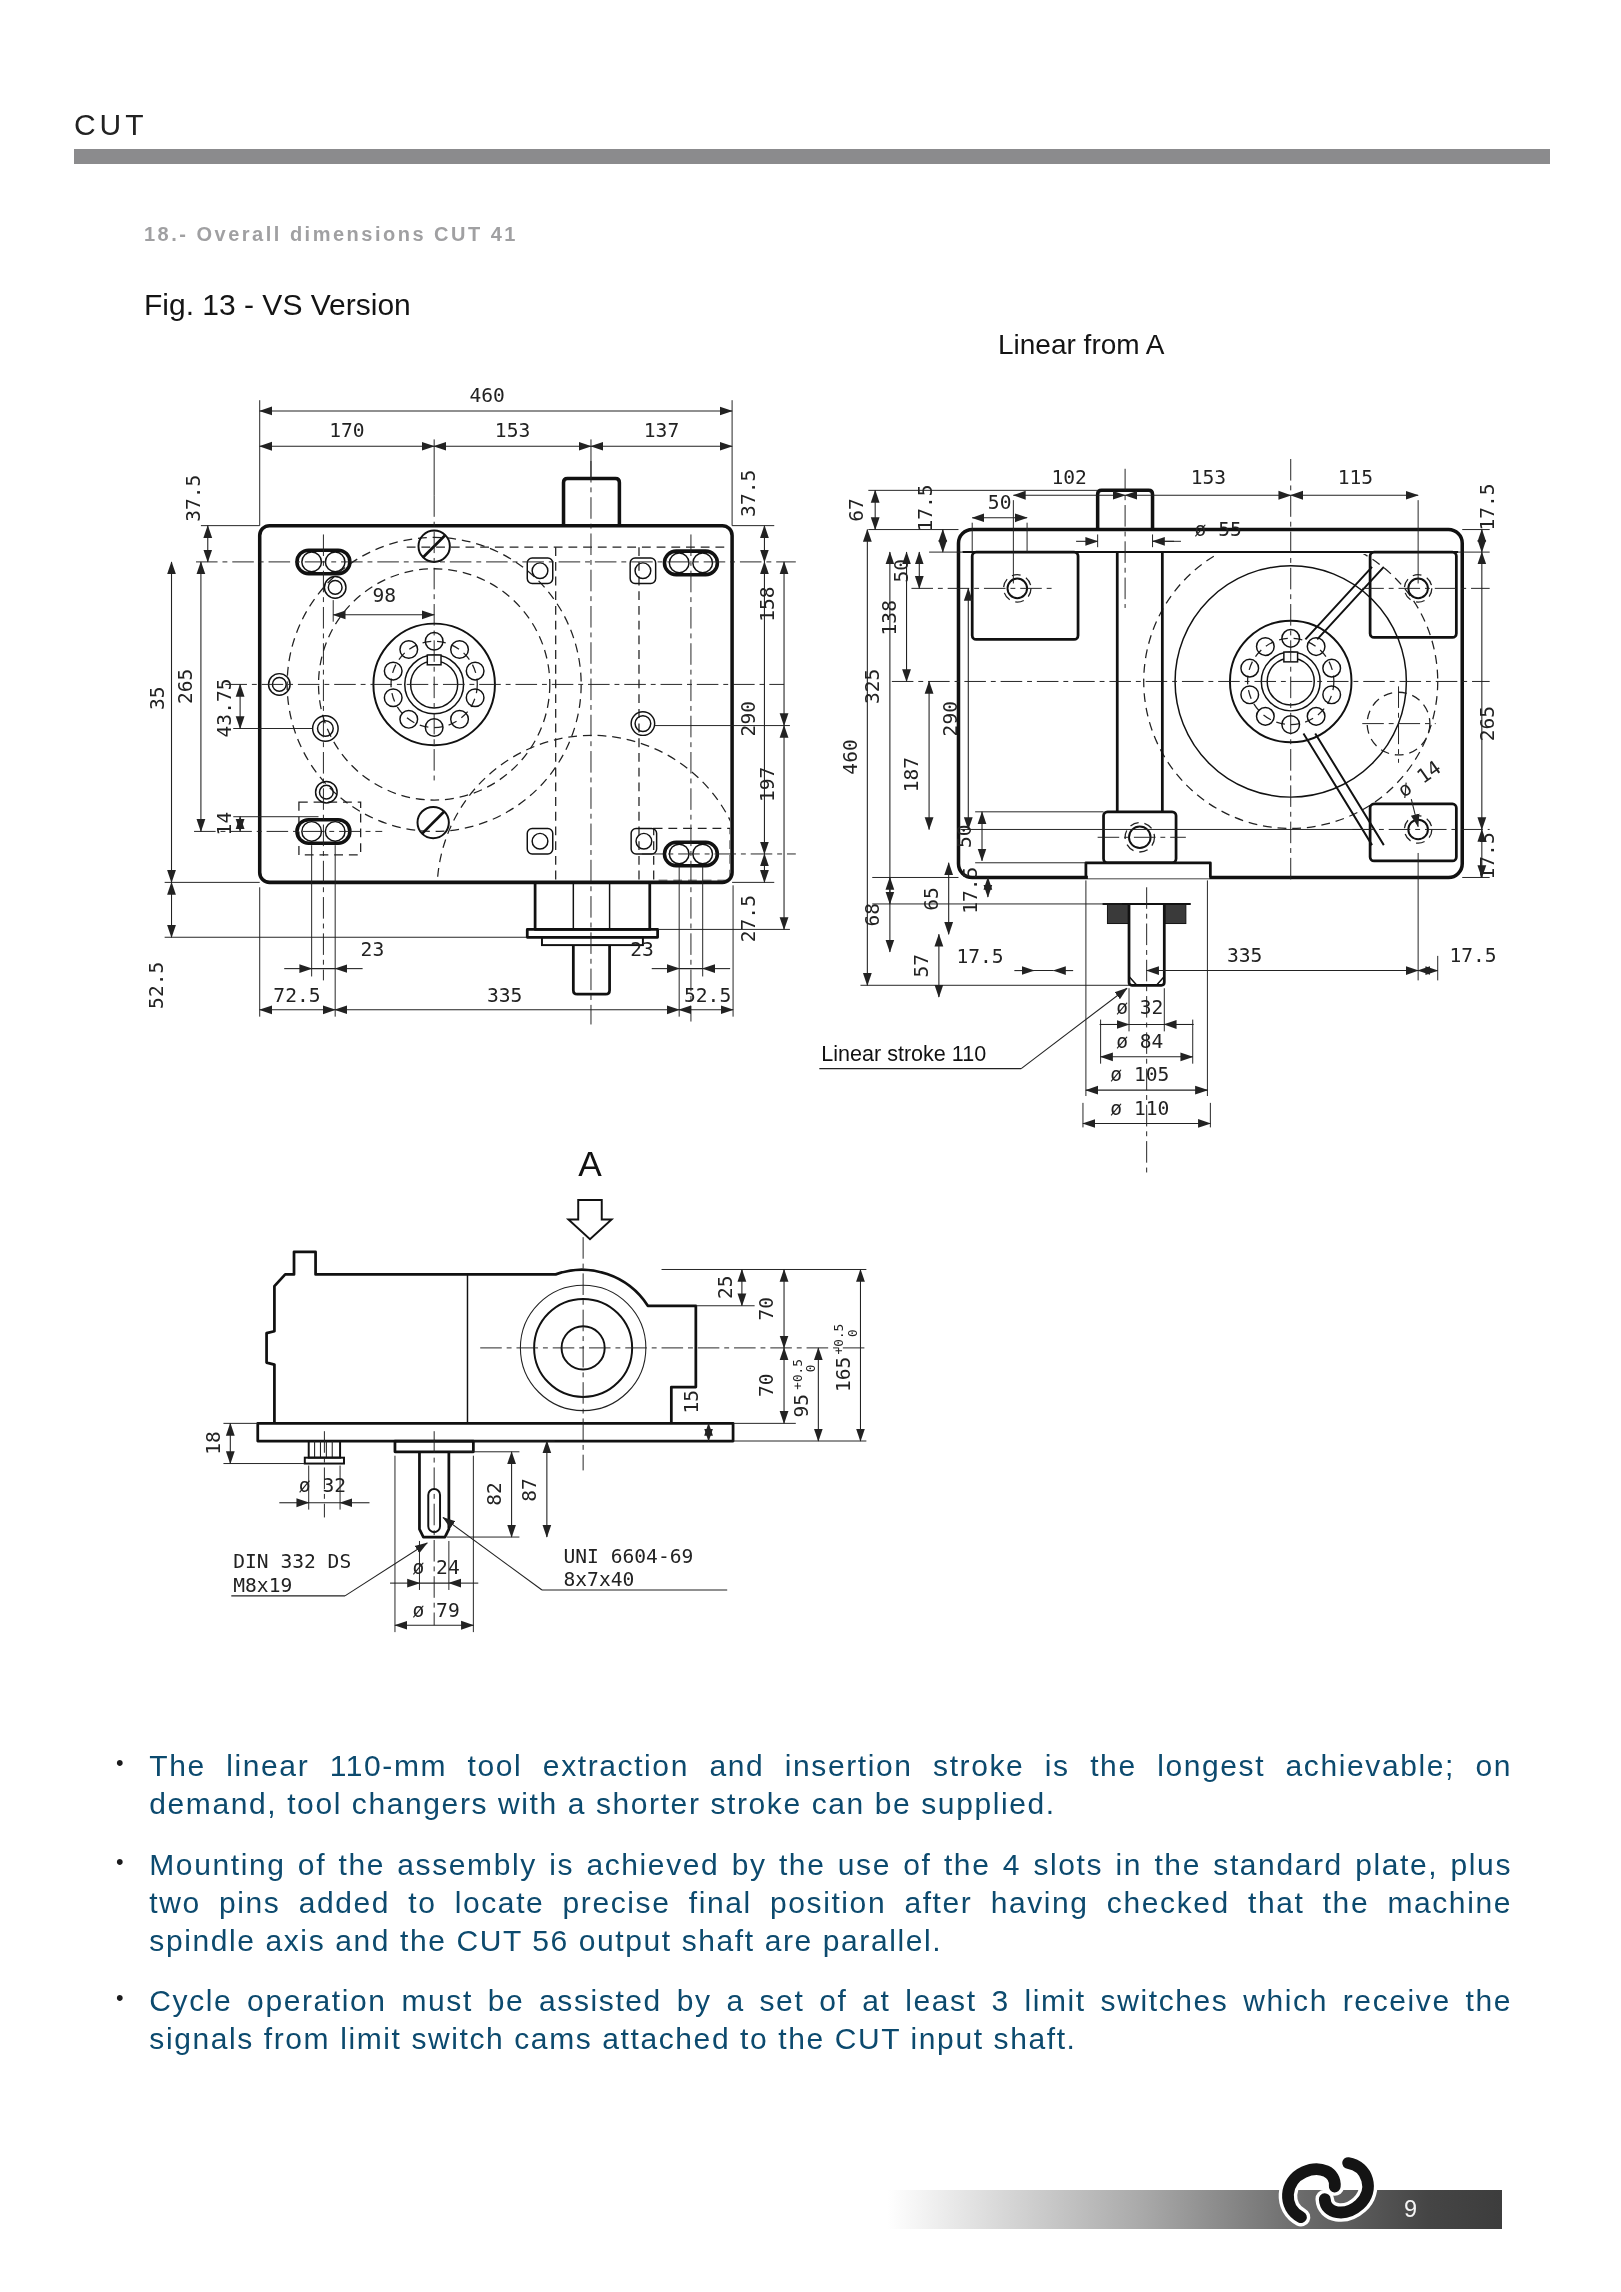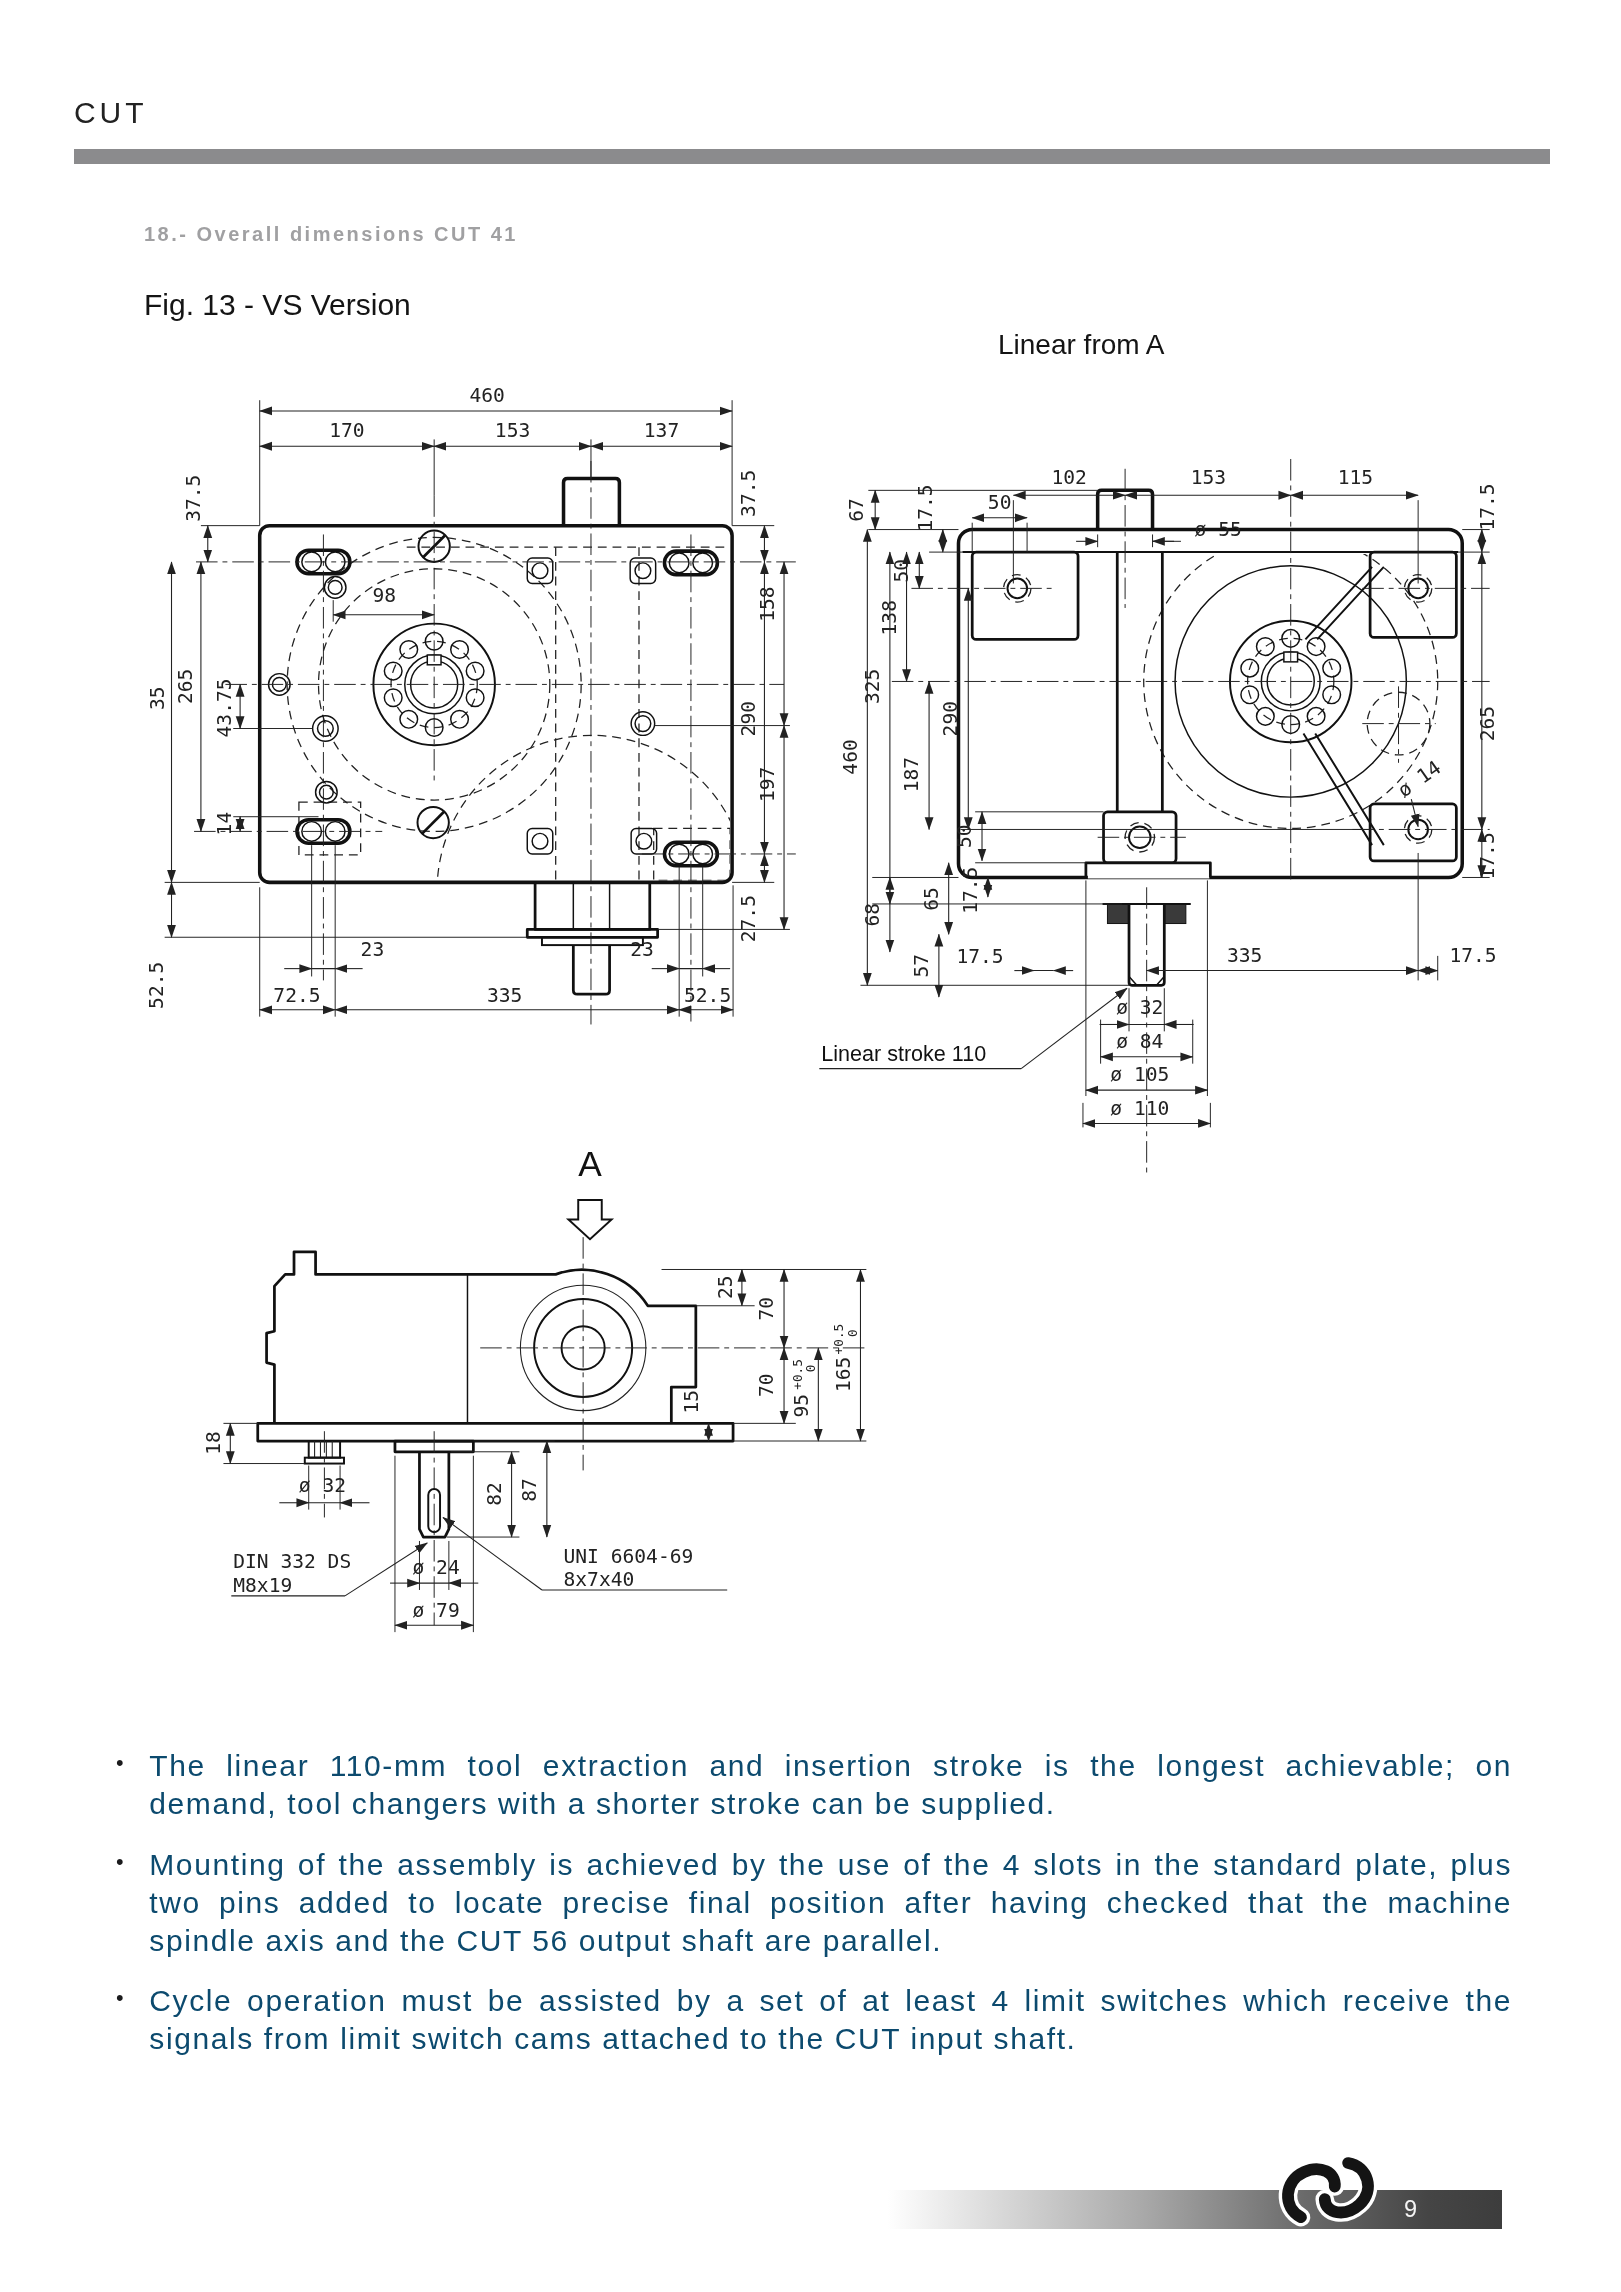--- a/index.html
+++ b/index.html
@@ -1,19 +1,19 @@
 <!DOCTYPE html>
 <html><head>
 <meta charset="utf-8">
 <style>
   html,body{margin:0;padding:0;background:#e8e8e8;}
   #page{position:relative;width:1621px;height:2293px;background:#ffffff;overflow:hidden;
         font-family:"Liberation Sans", sans-serif;color:#1b1b1d;}
   .abs{position:absolute;}
-  #brand{left:74px;top:96px;font-size:30px;letter-spacing:3.9px;font-weight:400;color:#222;}
+  #brand{left:74px;top:108px;font-size:30px;letter-spacing:3.9px;font-weight:400;color:#222;}
   #doctitle{right:71px;top:65px;font-size:54px;letter-spacing:4.9px;font-weight:500;color:#2a2a2c;}
   #hdrbar{left:74px;top:149px;width:1476px;height:14.7px;background:#8b8b8d;}
   #sectitle{left:144px;top:223px;font-size:20px;font-weight:bold;letter-spacing:2.5px;color:#a0a0a2;}
   #figlabel{left:144px;top:288px;font-size:30px;color:#141414;}
   #viewedfrom{left:998px;top:329px;font-size:28px;color:#141414;}
   #drawings{left:0;top:0;width:1621px;height:2293px;}
   
   .lw4{stroke:#111;stroke-width:3.6;fill:none;stroke-linejoin:round;}
   .lw3{stroke:#111;stroke-width:2.8;fill:none;stroke-linejoin:round;}
   .lw2{stroke:#111;stroke-width:2;fill:none;}
@@ -449,21 +449,21 @@
     <div class="bitem">
       <span class="bdot">•</span>
       <span class="btxt">The linear 110-mm tool extraction and insertion stroke is the longest achievable; on demand, tool changers with a shorter stroke can be supplied.</span>
     </div>
     <div class="bitem">
       <span class="bdot">•</span>
       <span class="btxt">Mounting of the assembly is achieved by the use of the 4 slots in the standard plate, plus two pins added to locate precise final position after having checked that the machine spindle axis and the CUT 56 output shaft are parallel.</span>
     </div>
     <div class="bitem">
       <span class="bdot">•</span>
-      <span class="btxt">Cycle operation must be assisted by a set of at least 4 limit switches which receive the signals from limit switch cams attached to the CUT input shaft.</span>
+      <span class="btxt">Cycle operation must be assisted by a set of at least 3 limit switches which receive the signals from limit switch cams attached to the CUT input shaft.</span>
     </div>
   </div>
 
   <div class="abs" id="footbar"></div>
   <svg class="abs" id="logo" width="157" height="98" viewBox="0 0 160 100">
     <g transform="translate(30,14) rotate(-14)">
       <g stroke="#ffffff" stroke-width="19" fill="none" stroke-linecap="round">
         <path d="M16,56 C0,42 8,16 30,12 C48,9 62,20 57,34"></path>
         <path d="M76,14 C95,22 96,48 77,58 C60,67 41,59 44,44"></path>
       </g>

